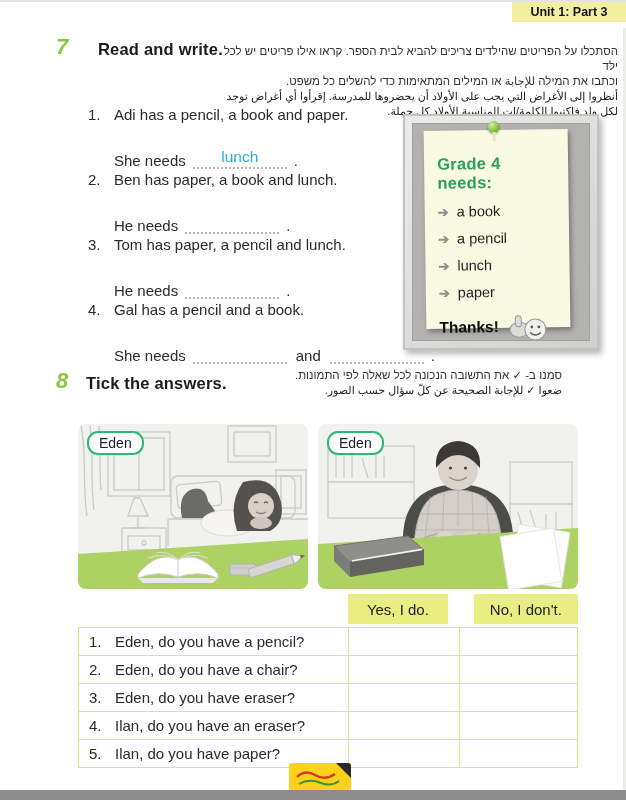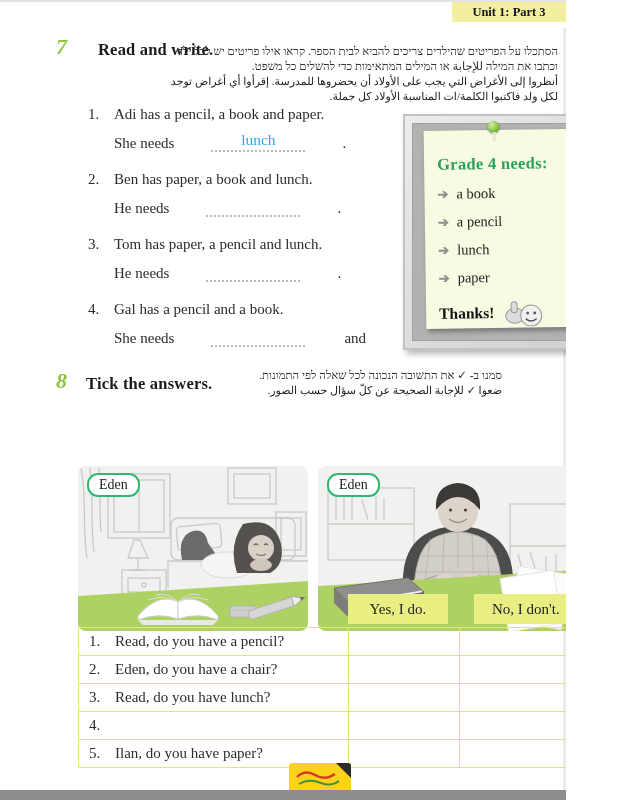--- a/index.html
+++ b/index.html
@@ -1,17 +1,17 @@
 <!DOCTYPE html>
 <html><head>
 <meta charset="utf-8">
 <style>
   html,body{margin:0;padding:0;background:#fff;}
-  .page{position:relative;width:566px;height:800px;background:#ffffff;overflow:hidden;
-        font-family:Liberation Serif, serif;color:#2b2b2b;}
+  .page{position:relative;width:626px;height:800px;background:#ffffff;overflow:hidden;
+        font-family:Liberation Sans, sans-serif;color:#2b2b2b;}
   .top-edge{position:absolute;top:0;left:0;width:626px;height:2px;background:#e3e3e3;}
   .right-edge{position:absolute;top:28px;right:0;width:3px;height:772px;background:#ececea;}
 
   
   .unit-tab{position:absolute;top:2px;right:0;width:114px;height:20px;background:#f2efa0;
             font-weight:bold;font-size:12.5px;color:#15151f;text-align:center;line-height:20px;}
 
   
   .ex-num{position:absolute;font-style:italic;font-weight:bold;font-size:22px;color:#8dc63f;}
   .ex-title{position:absolute;font-weight:bold;font-size:16.5px;color:#1b1b1b;letter-spacing:.2px;}
@@ -19,21 +19,21 @@
   
   .instr{position:absolute;direction:rtl;text-align:right;color:#333;}
   .instr div{line-height:15px;}
   .instr .he{font-size:11.5px;}
   .instr .ar{font-size:11px;color:#222;}
 
   
   .item{position:absolute;left:88px;font-size:15px;color:#2b2b2b;}
   .item .sline{display:flex;}
   .item .num{display:inline-block;width:26px;flex:0 0 26px;}
-  .item .line2{margin-top:9px;margin-left:26px;display:flex;align-items:flex-end;gap:30px;}
+  .item .line2{margin-top:26px;margin-left:26px;display:flex;align-items:flex-end;}
   .blank{display:inline-block;width:94px;border-bottom:2px dotted #b8b8b6;text-align:center;
          height:18px;margin:0 7px;line-height:16px;}
   .blank .answer{color:#29abe2;font-size:15.5px;}
   .conj{margin:0 2px;}
 
   
   .board-frame{position:absolute;left:403px;top:114px;width:192px;height:232px;
                background:linear-gradient(135deg,#ececea,#cfcfcd);border:2px solid #c2c2c0;
                box-shadow:3px 4px 6px rgba(0,0,0,.28);}
   .board-inner{position:absolute;left:7px;top:7px;right:7px;bottom:7px;background:#b3b2b0;
@@ -45,21 +45,21 @@
        background:radial-gradient(circle at 35% 30%,#d6f09a,#7ebf3c 60%,#4f8f1e);
        box-shadow:0 1px 2px rgba(0,0,0,.4);}
   .pin-stem{position:absolute;top:2px;left:69px;width:3px;height:9px;background:#e8e4d2;}
   .note-title{font-weight:bold;font-size:16.5px;color:#2ca05a;letter-spacing:.3px;}
   .note-item{font-size:14.5px;color:#1f1f1f;margin-top:11px;display:flex;align-items:center;}
   .note-item .arrow{color:#8f8f8d;font-size:13px;margin-right:8px;font-weight:bold;}
   .note-thanks{font-weight:bold;font-size:15.5px;color:#101010;margin-top:13px;display:flex;align-items:center;}
   .note-thanks svg{margin-left:10px;}
 
   
-  .photo{position:absolute;top:424px;height:165px;border-radius:8px;background:#f1f1ef;overflow:hidden;margin-top:42px;}
+  .photo{position:absolute;top:424px;height:165px;border-radius:8px;background:#f1f1ef;overflow:hidden;}
   .photo.eden{left:78px;width:230px;}
   .photo.ilan{left:318px;width:260px;}
   .photo-label{position:absolute;top:7px;left:9px;background:#fff;border:2px solid #2eb873;
                border-radius:11px;padding:0 10px;font-size:14px;color:#1d1d1d;line-height:20px;z-index:2;}
   .photo svg{position:absolute;left:0;top:0;}
 
   
   .qtable{position:absolute;left:78px;top:594px;width:500px;font-size:15px;color:#2b2b2b;}
   .thead{display:flex;margin-left:270px;height:30px;margin-bottom:3px;gap:23px;}
   .th{background:#e9ee83;display:flex;align-items:center;justify-content:center;color:#232323;}
@@ -280,44 +280,45 @@
 
   <div class="qtable">
     <div class="thead">
       <div class="th yes">Yes, I do.</div>
       <div class="th no">No, I don't.</div>
     </div>
     <div class="tbody">
       <div class="tr">
         <div class="td-q">
           <span class="rnum">1.</span>
-          <span>Read, do you have a pencil?</span>
+          <span>Eden, do you have a pencil?</span>
         </div>
         <div class="td-a"></div>
         <div class="td-a last"></div>
       </div>
       <div class="tr">
         <div class="td-q">
           <span class="rnum">2.</span>
           <span>Eden, do you have a chair?</span>
         </div>
         <div class="td-a"></div>
         <div class="td-a last"></div>
       </div>
       <div class="tr">
         <div class="td-q">
           <span class="rnum">3.</span>
-          <span>Read, do you have lunch?</span>
+          <span>Eden, do you have eraser?</span>
         </div>
         <div class="td-a"></div>
         <div class="td-a last"></div>
       </div>
       <div class="tr">
         <div class="td-q">
           <span class="rnum">4.</span>
+          <span>Ilan, do you have an eraser?</span>
         </div>
         <div class="td-a"></div>
         <div class="td-a last"></div>
       </div>
       <div class="tr">
         <div class="td-q">
           <span class="rnum">5.</span>
           <span>Ilan, do you have paper?</span>
         </div>
         <div class="td-a"></div>

